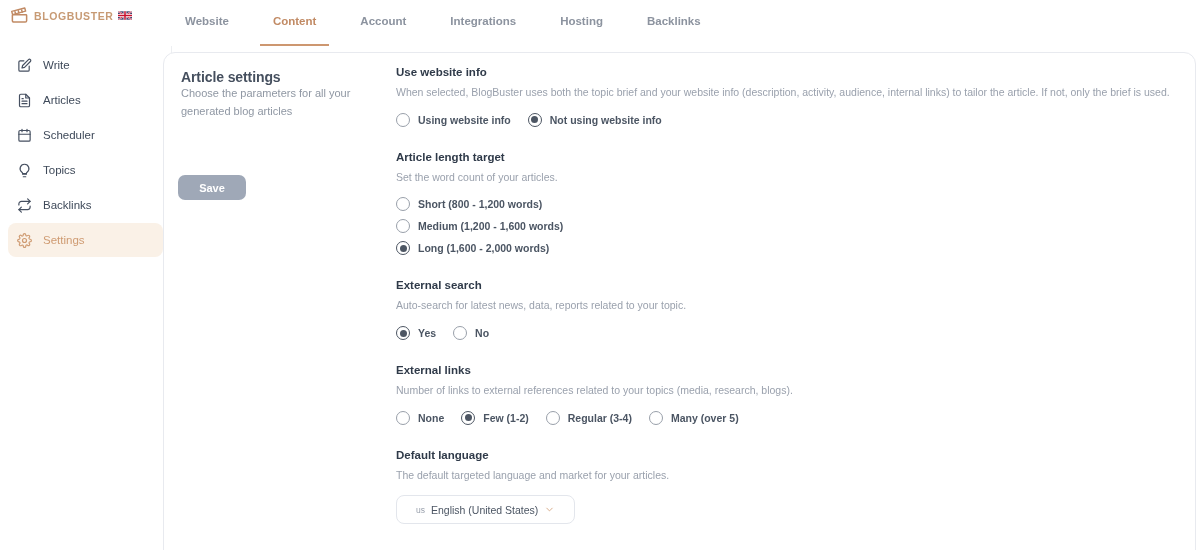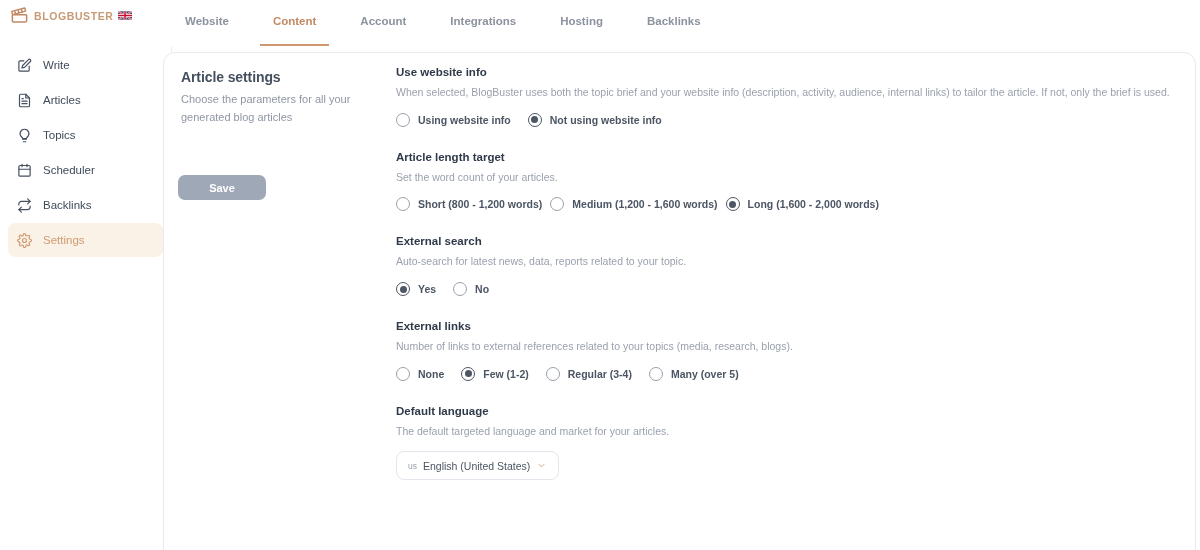--- a/index.html
+++ b/index.html
@@ -37,39 +37,39 @@
   .side-item .icon{width:15px;height:15px;flex:none;color:#454f60}
   .side-item .icon svg{width:15px;height:15px;display:block}
   .side-item.active{background:var(--accent-bg);color:var(--accent-light)}
   .side-item.active .icon{color:var(--accent-light)}
 
   
   .card{position:absolute;left:163px;top:52px;width:1033px;height:520px;
     background:#fff;border:1px solid var(--border);border-radius:12px}
   .intro{position:absolute;left:17px;top:16px;width:175px}
   .page-title{font-size:14px;font-weight:700;color:#454f5e;letter-spacing:-.1px}
-  .page-subtitle{margin-top:6px;font-size:11px;line-height:1.6;color:#8f97a3}
-  .save-btn{position:absolute;left:14px;top:122px;width:88px;height:25px;border:none;
+  .page-subtitle{font-size:11px;line-height:1.6;color:#8f97a3}
+  .save-btn{position:absolute;left:14px;top:122px;width:68px;height:25px;border:none;
     background:var(--save-bg);color:#fff;font-family:inherit;font-size:11px;font-weight:700;
     border-radius:7px;cursor:pointer}
 
   .settings-col{position:absolute;left:232px;top:13px;right:18px}
   .section{margin-bottom:24px}
   .section-heading{font-size:11.5px;font-weight:600;color:#2f3a49;margin-bottom:7px}
   .section-desc{font-size:10.5px;color:var(--text-gray);margin-bottom:13px;line-height:1.4}
   .options{display:flex}
   .options.row{flex-direction:row;gap:17px;align-items:center}
-  .options.column{flex-direction:row;gap:8px;align-items:flex-start}
+  .options.column{flex-direction:column;gap:8px;align-items:flex-start}
   .option{display:flex;align-items:center;gap:8px;cursor:pointer}
   .radio{width:14px;height:14px;border:1.5px solid #99a0aa;border-radius:50%;position:relative;flex:none;background:#fff}
   .radio.checked{border-color:#4d5663}
   .radio.checked::after{content:"";position:absolute;inset:2.5px;border-radius:50%;background:#4d5663}
   .option-label{font-size:10.5px;font-weight:600;color:#4b5563;white-space:nowrap}
 
-  .lang-select{display:inline-flex;align-items:center;gap:6px;height:29px;padding:0 11px;
+  .lang-select{display:inline-flex;align-items:center;gap:6px;height:29px;padding:0 19px;
     background:#fff;border:1px solid #e3e6ec;border-radius:8px;cursor:pointer;font-family:inherit}
   .flag-code{font-size:8.5px;color:#9aa1ad;font-weight:500}
   .lang-value{font-size:10.5px;color:#4b5563;font-weight:500}
   .lang-select .icon{color:#d2a27c;display:flex}
   .lang-select .icon svg{width:11px;height:11px}
 </style>
 </head>
 <body>
 
 <header class="topbar">
@@ -118,34 +118,34 @@
           <svg viewBox="0 0 24 24" fill="none" stroke="currentColor" stroke-width="1.9" stroke-linecap="round" stroke-linejoin="round">
             <path d="M14 2H6a2 2 0 0 0-2 2v16a2 2 0 0 0 2 2h12a2 2 0 0 0 2-2V8z"></path>
             <path d="M14 2v6h6M16 13H8M16 17H8M10 9H8"></path>
           </svg>
         </span>
         <span>Articles</span>
       </div>
       <div class="side-item">
         <span class="icon">
           <svg viewBox="0 0 24 24" fill="none" stroke="currentColor" stroke-width="1.9" stroke-linecap="round" stroke-linejoin="round">
+            <rect x="3" y="4" width="18" height="17" rx="2"></rect>
+            <path d="M16 2v4M8 2v4M3 10h18"></path>
+          </svg>
+        </span>
+        <span>Scheduler</span>
+      </div>
+      <div class="side-item">
+        <span class="icon">
+          <svg viewBox="0 0 24 24" fill="none" stroke="currentColor" stroke-width="1.9" stroke-linecap="round" stroke-linejoin="round">
             <path d="M9 18h6M10 22h4"></path>
             <path d="M12 2a7 7 0 0 0-4.1 12.7c.7.5 1.1 1.4 1.1 2.3h6c0-.9.4-1.8 1.1-2.3A7 7 0 0 0 12 2z"></path>
           </svg>
         </span>
         <span>Topics</span>
-      </div>
-      <div class="side-item">
-        <span class="icon">
-          <svg viewBox="0 0 24 24" fill="none" stroke="currentColor" stroke-width="1.9" stroke-linecap="round" stroke-linejoin="round">
-            <rect x="3" y="4" width="18" height="17" rx="2"></rect>
-            <path d="M16 2v4M8 2v4M3 10h18"></path>
-          </svg>
-        </span>
-        <span>Scheduler</span>
       </div>
       <div class="side-item">
         <span class="icon">
           <svg viewBox="0 0 24 24" fill="none" stroke="currentColor" stroke-width="1.9" stroke-linecap="round" stroke-linejoin="round">
             <path d="M17 1.5l4 4-4 4"></path>
             <path d="M3 11V9.5a4 4 0 0 1 4-4h14"></path>
             <path d="M7 22.5l-4-4 4-4"></path>
             <path d="M21 13v1.5a4 4 0 0 1-4 4H3"></path>
           </svg>
         </span>

